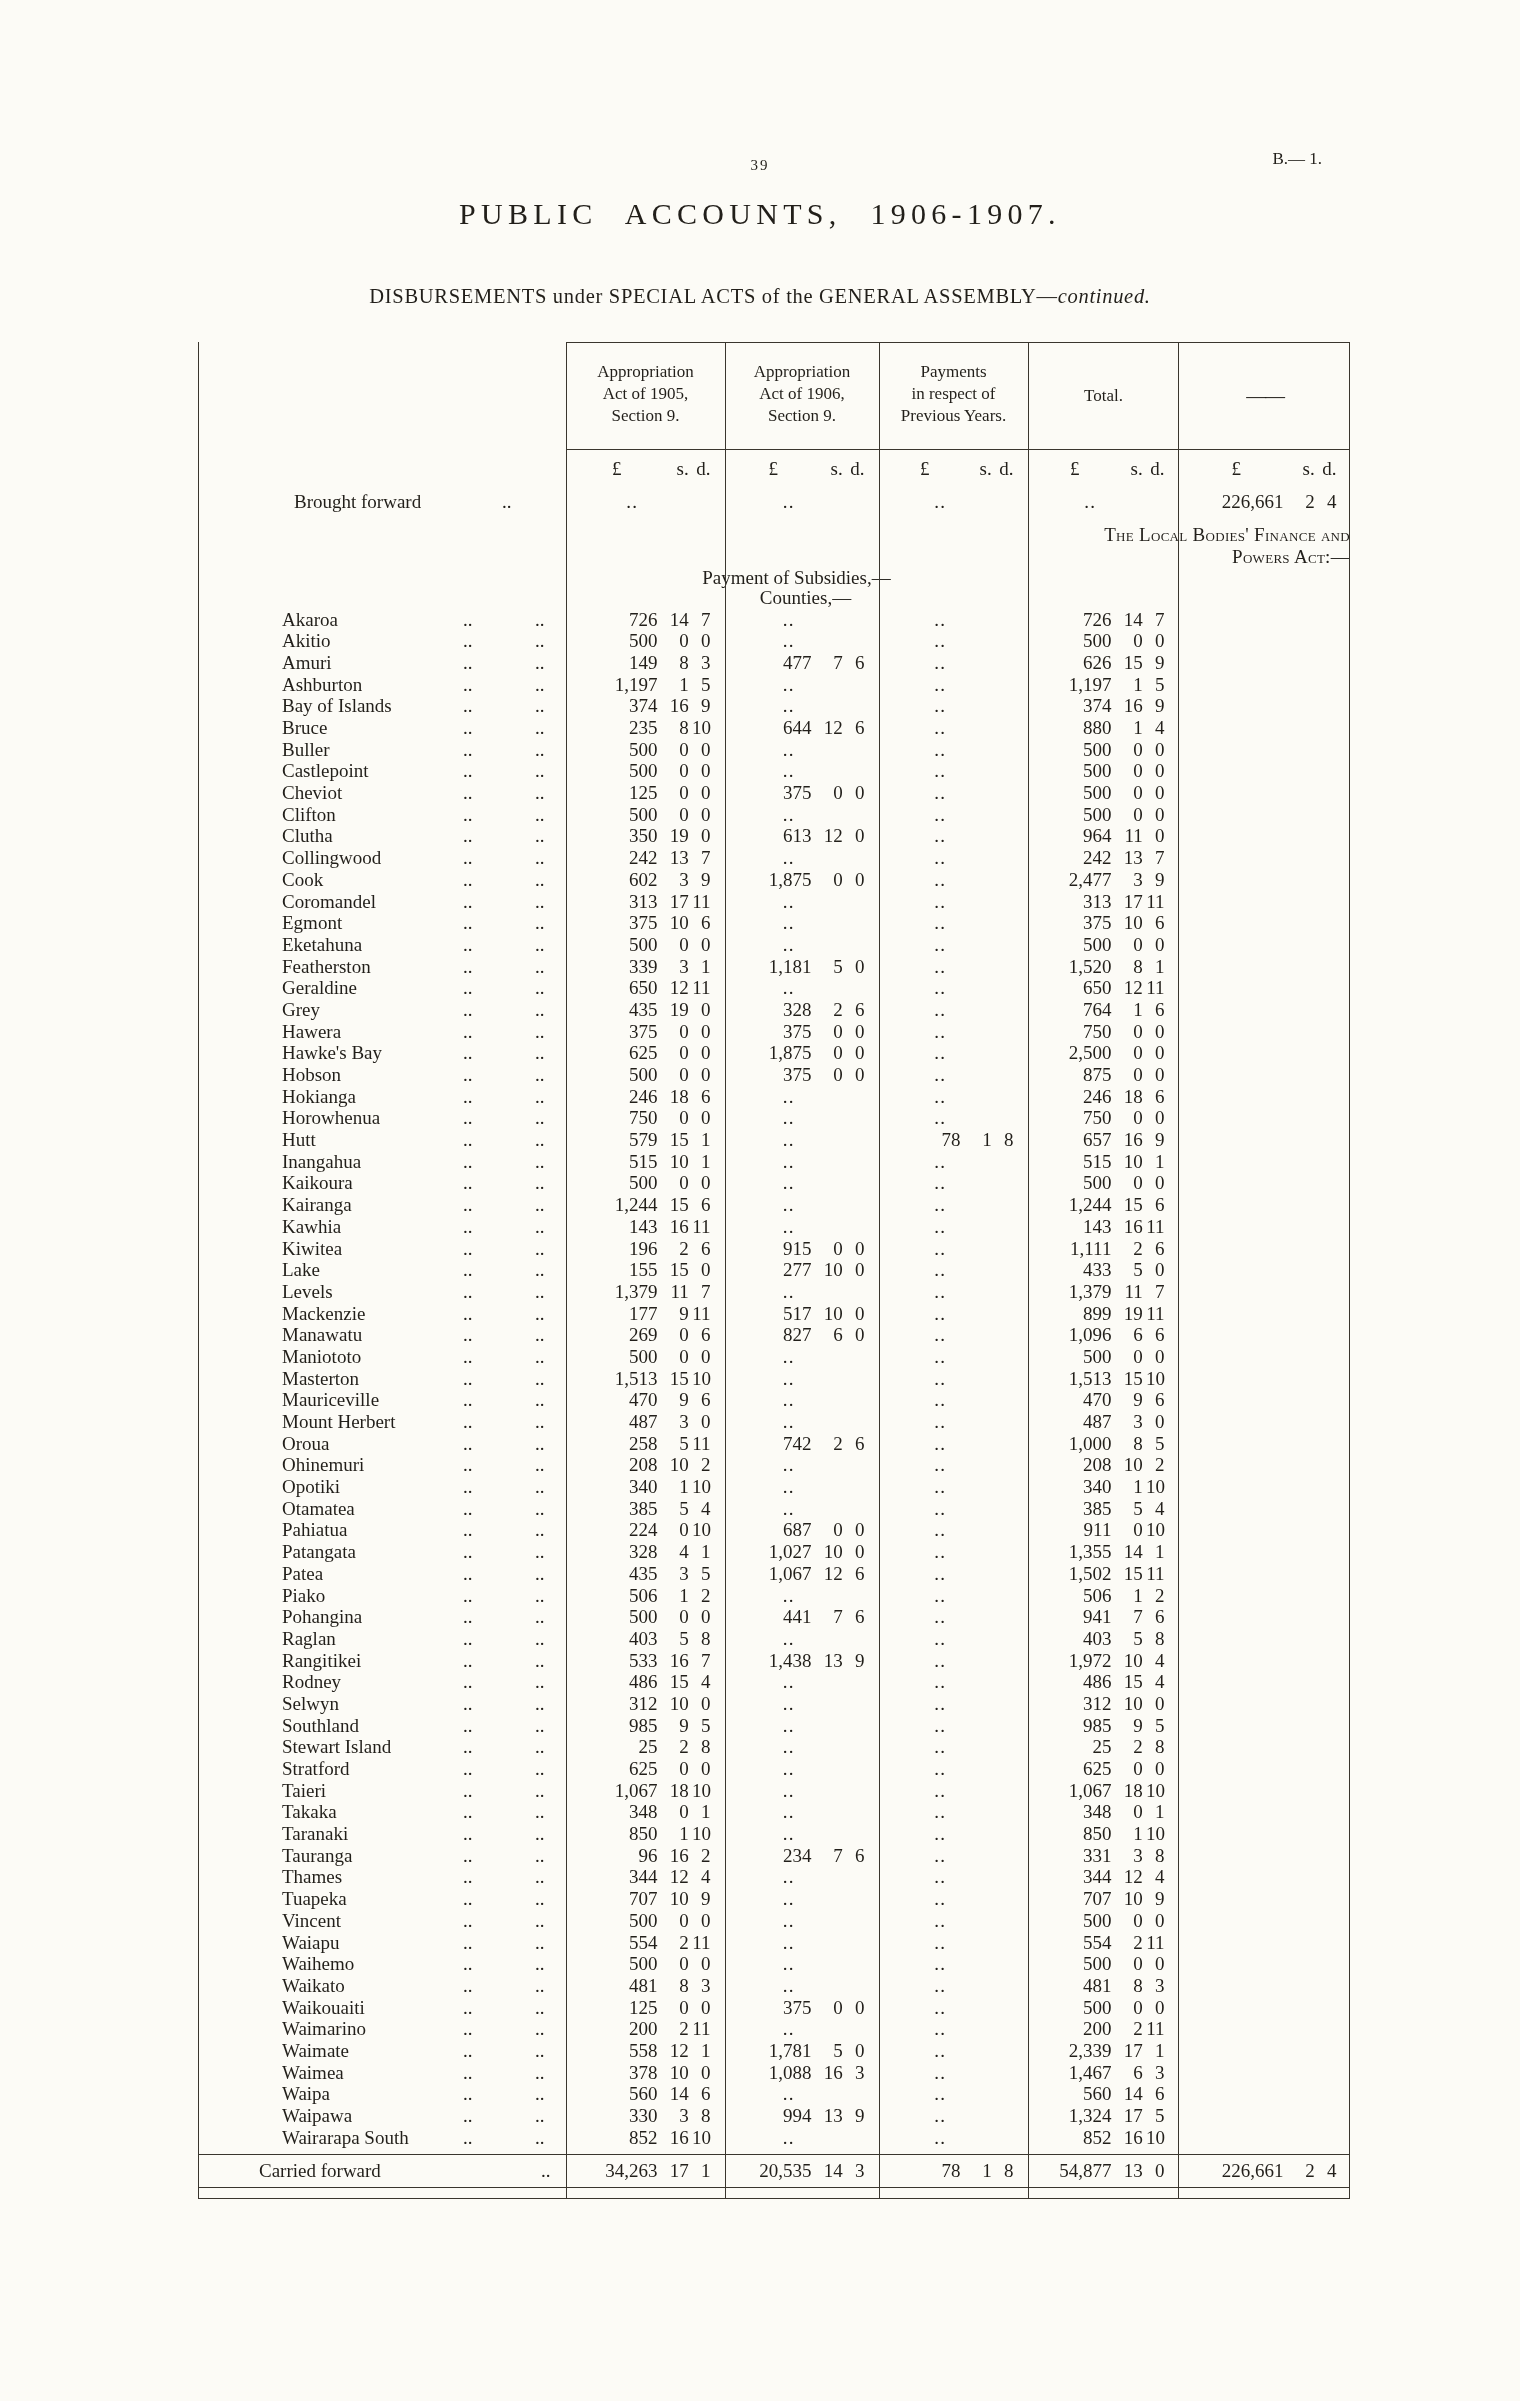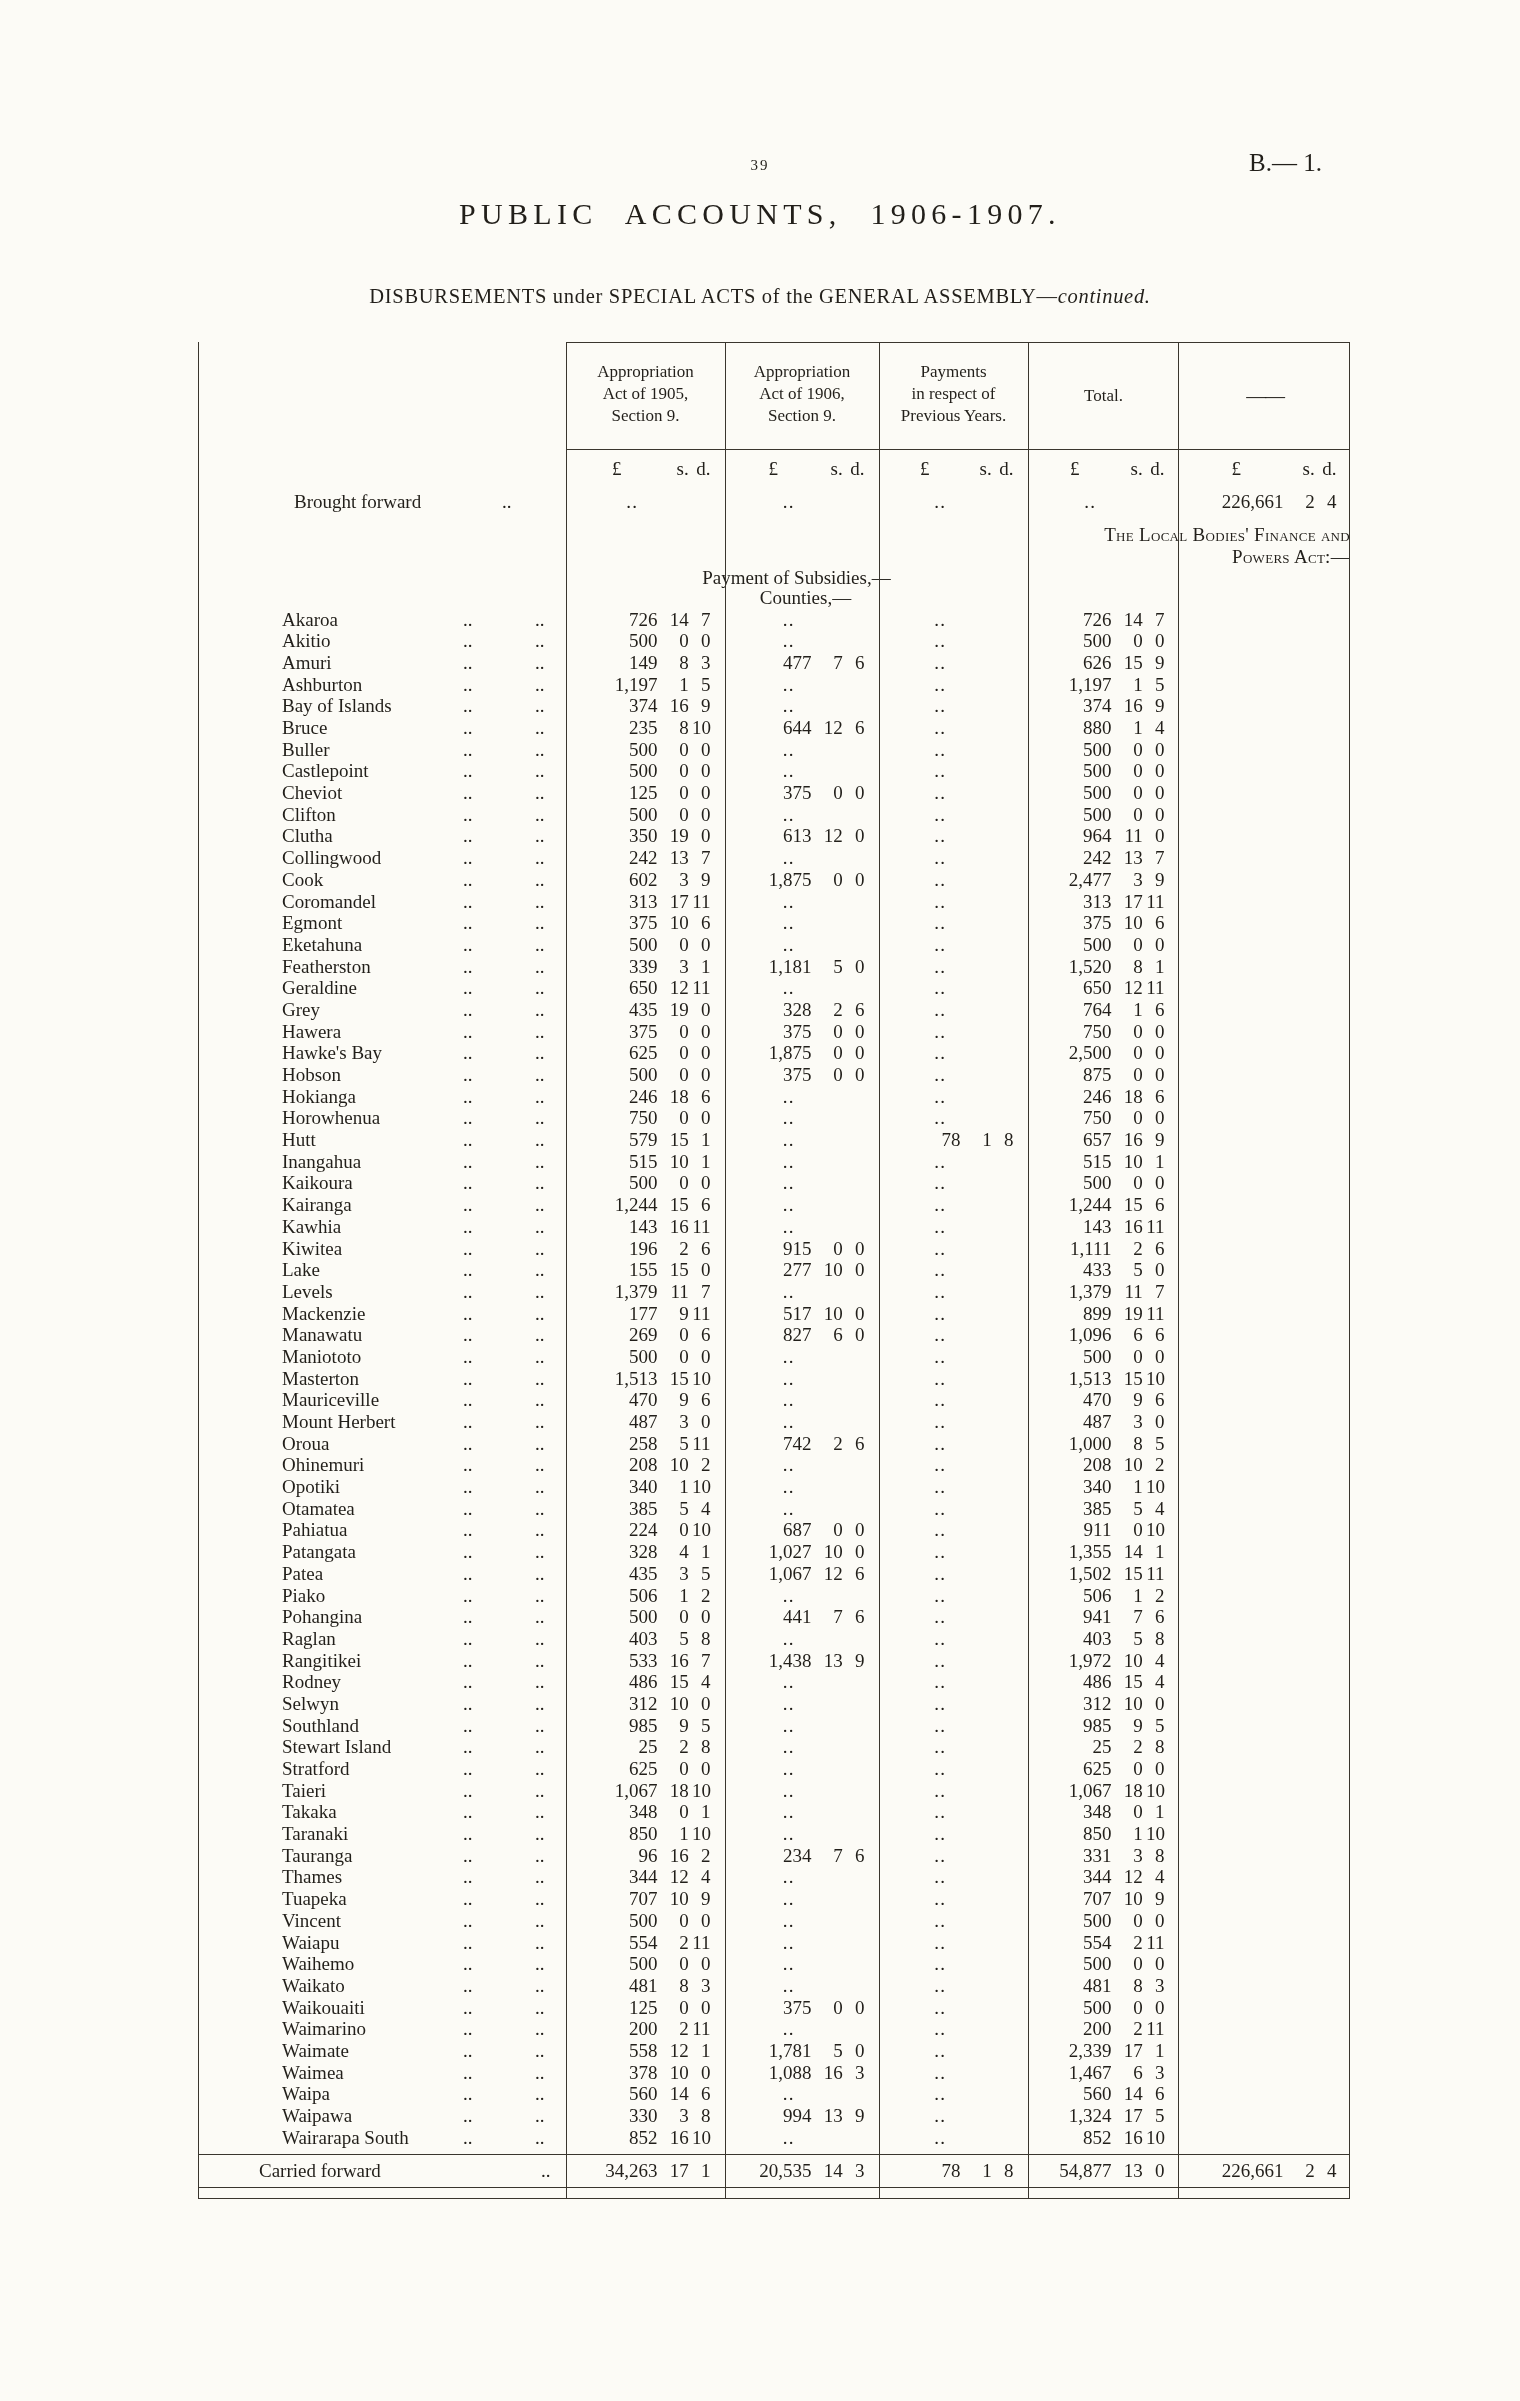--- a/index.html
+++ b/index.html
@@ -1,20 +1,20 @@
 <!DOCTYPE html>
 <html style="font-size:10.6px"><head>
 <meta charset="utf-8">
 <style>
   html,body{margin:0;padding:0;}
   body{background:#d9d7d1;}
   .page{position:relative;width:1520px;height:2401px;background:#fcfbf6;color:#221f1a;
         font-family:"Liberation Serif","DejaVu Serif",serif;overflow:hidden;}
   .pageno{position:absolute;top:157px;left:0;width:100%;text-align:center;font-size:15px;letter-spacing:2px;}
-  .ref{position:absolute;top:149px;right:198px;font-size:25px;}
+  .ref{position:absolute;top:149px;right:198px;font-size:17px;}
   .title{position:absolute;top:197px;left:0;width:1520px;text-align:center;font-size:30px;
          letter-spacing:5.3px;word-spacing:16px;}
   .subtitle{position:absolute;top:285px;left:0;width:1520px;text-align:center;font-size:20.5px;letter-spacing:0.7px;}
   .subtitle .it{font-style:italic;}
 
   .tbl{position:absolute;left:198px;top:342px;width:1152px;font-size:19px;}
   .vline{position:absolute;top:0;bottom:0;width:1.3px;background:#3a362e;}
   .v0{left:0}.v1{left:368px}.v2{left:527px}.v3{left:681px}.v4{left:830px}.v5{left:980px}.v6{left:1151px}
 
   .trow{display:grid;grid-template-columns:368px 159px 154px 149px 151px 172px;}

